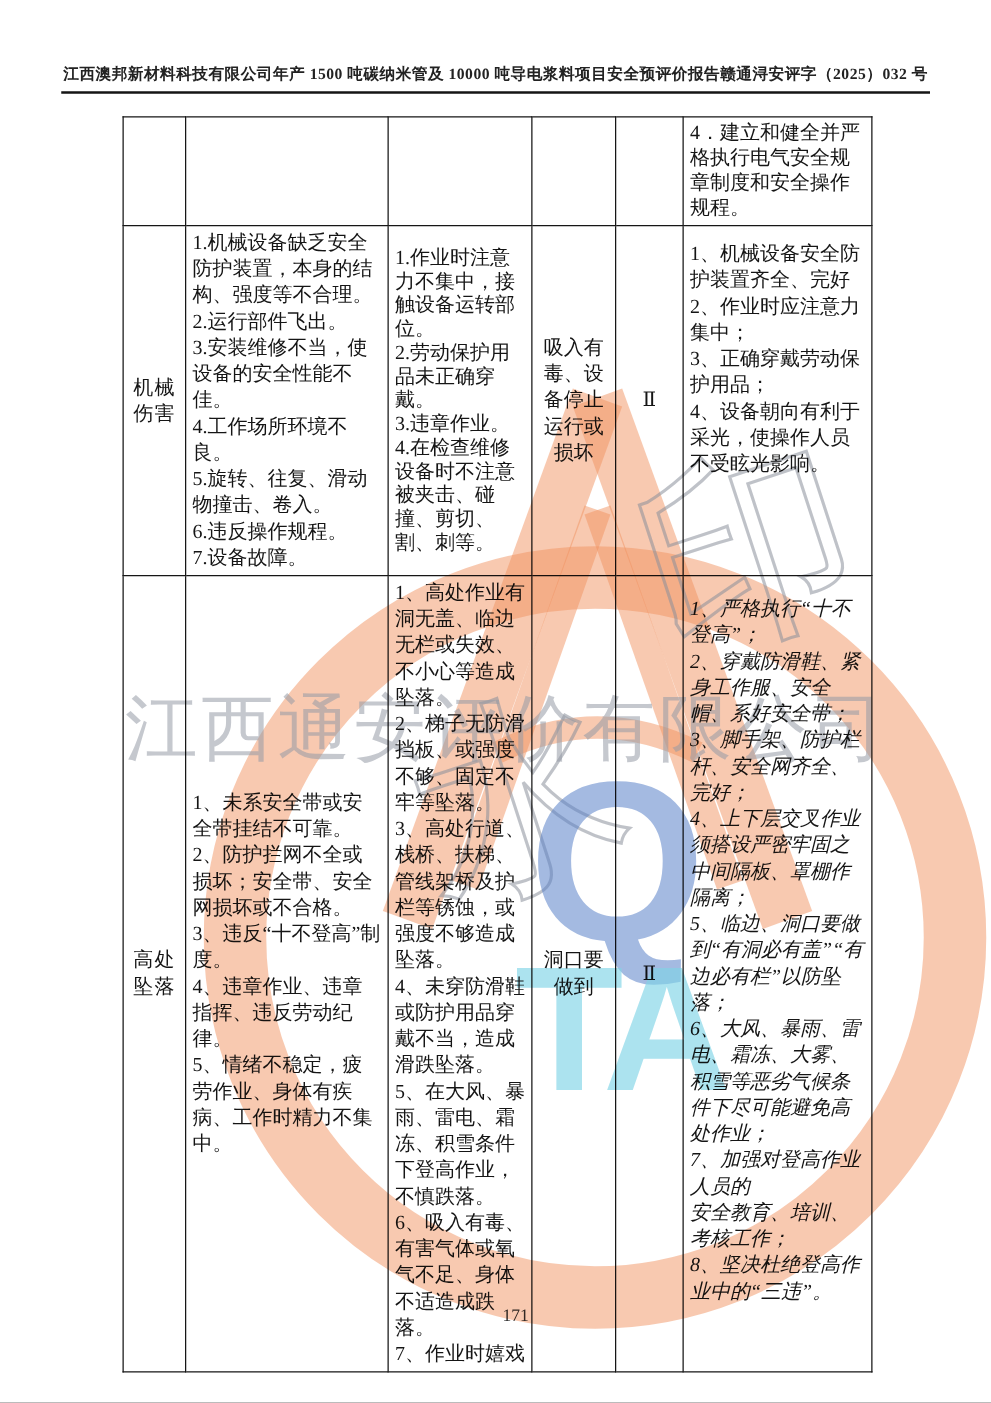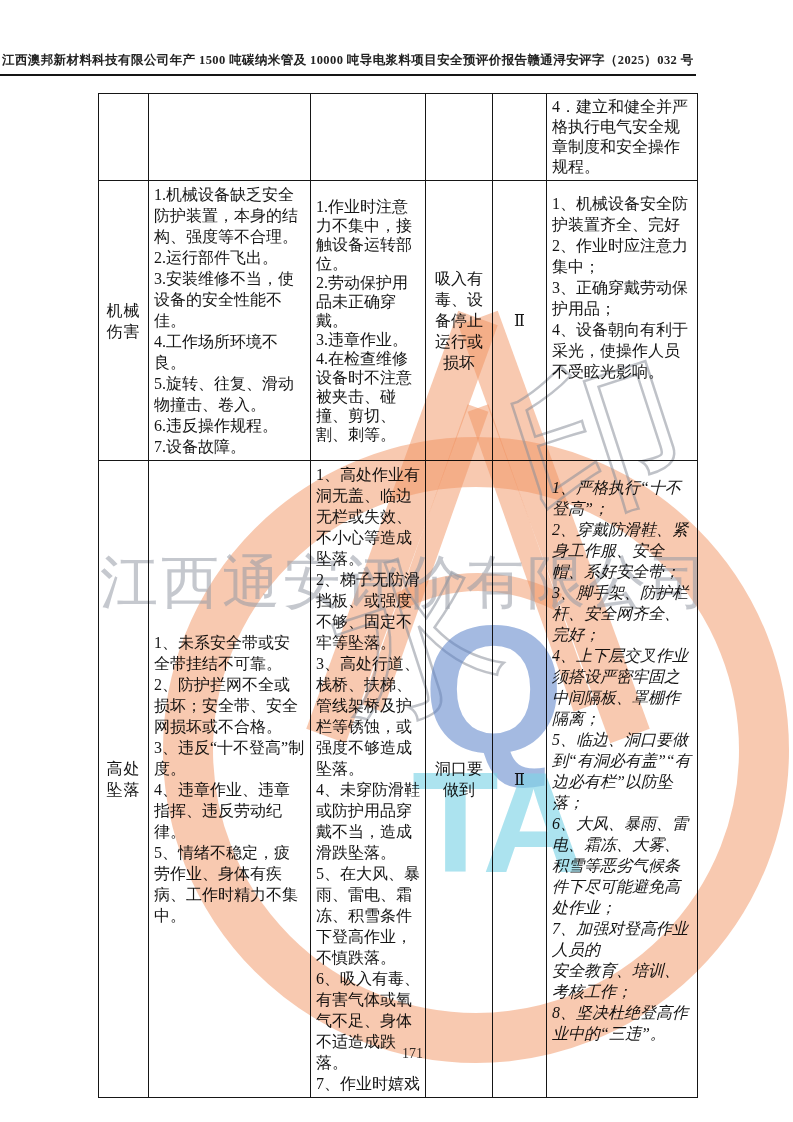--- a/index.html
+++ b/index.html
@@ -6,21 +6,21 @@
   .page{
     position:relative;
     width:793px;height:1122px;
     margin:0 auto;
     background:#ffffff;
     font-family:"Liberation Serif","DejaVu Serif",serif;
     color:#1c1c1c;
     overflow:hidden;
   }
   
-  .header-wrap{position:absolute;top:50px;left:0;width:793px;z-index:2;}
+  .header-wrap{position:absolute;top:50px;left:0;width:793px;text-align:center;z-index:2;}
   .doc-header{
     display:inline-block;
     font-size:12.5px;font-weight:bold;letter-spacing:0.4px;
     border-bottom:2px solid #151515;
     padding:0 2px 5px 2px;color:#222;
   }
   
   table.hazard{
     position:absolute;left:98px;top:93px;z-index:2;
     width:599px;border-collapse:collapse;table-layout:fixed;

